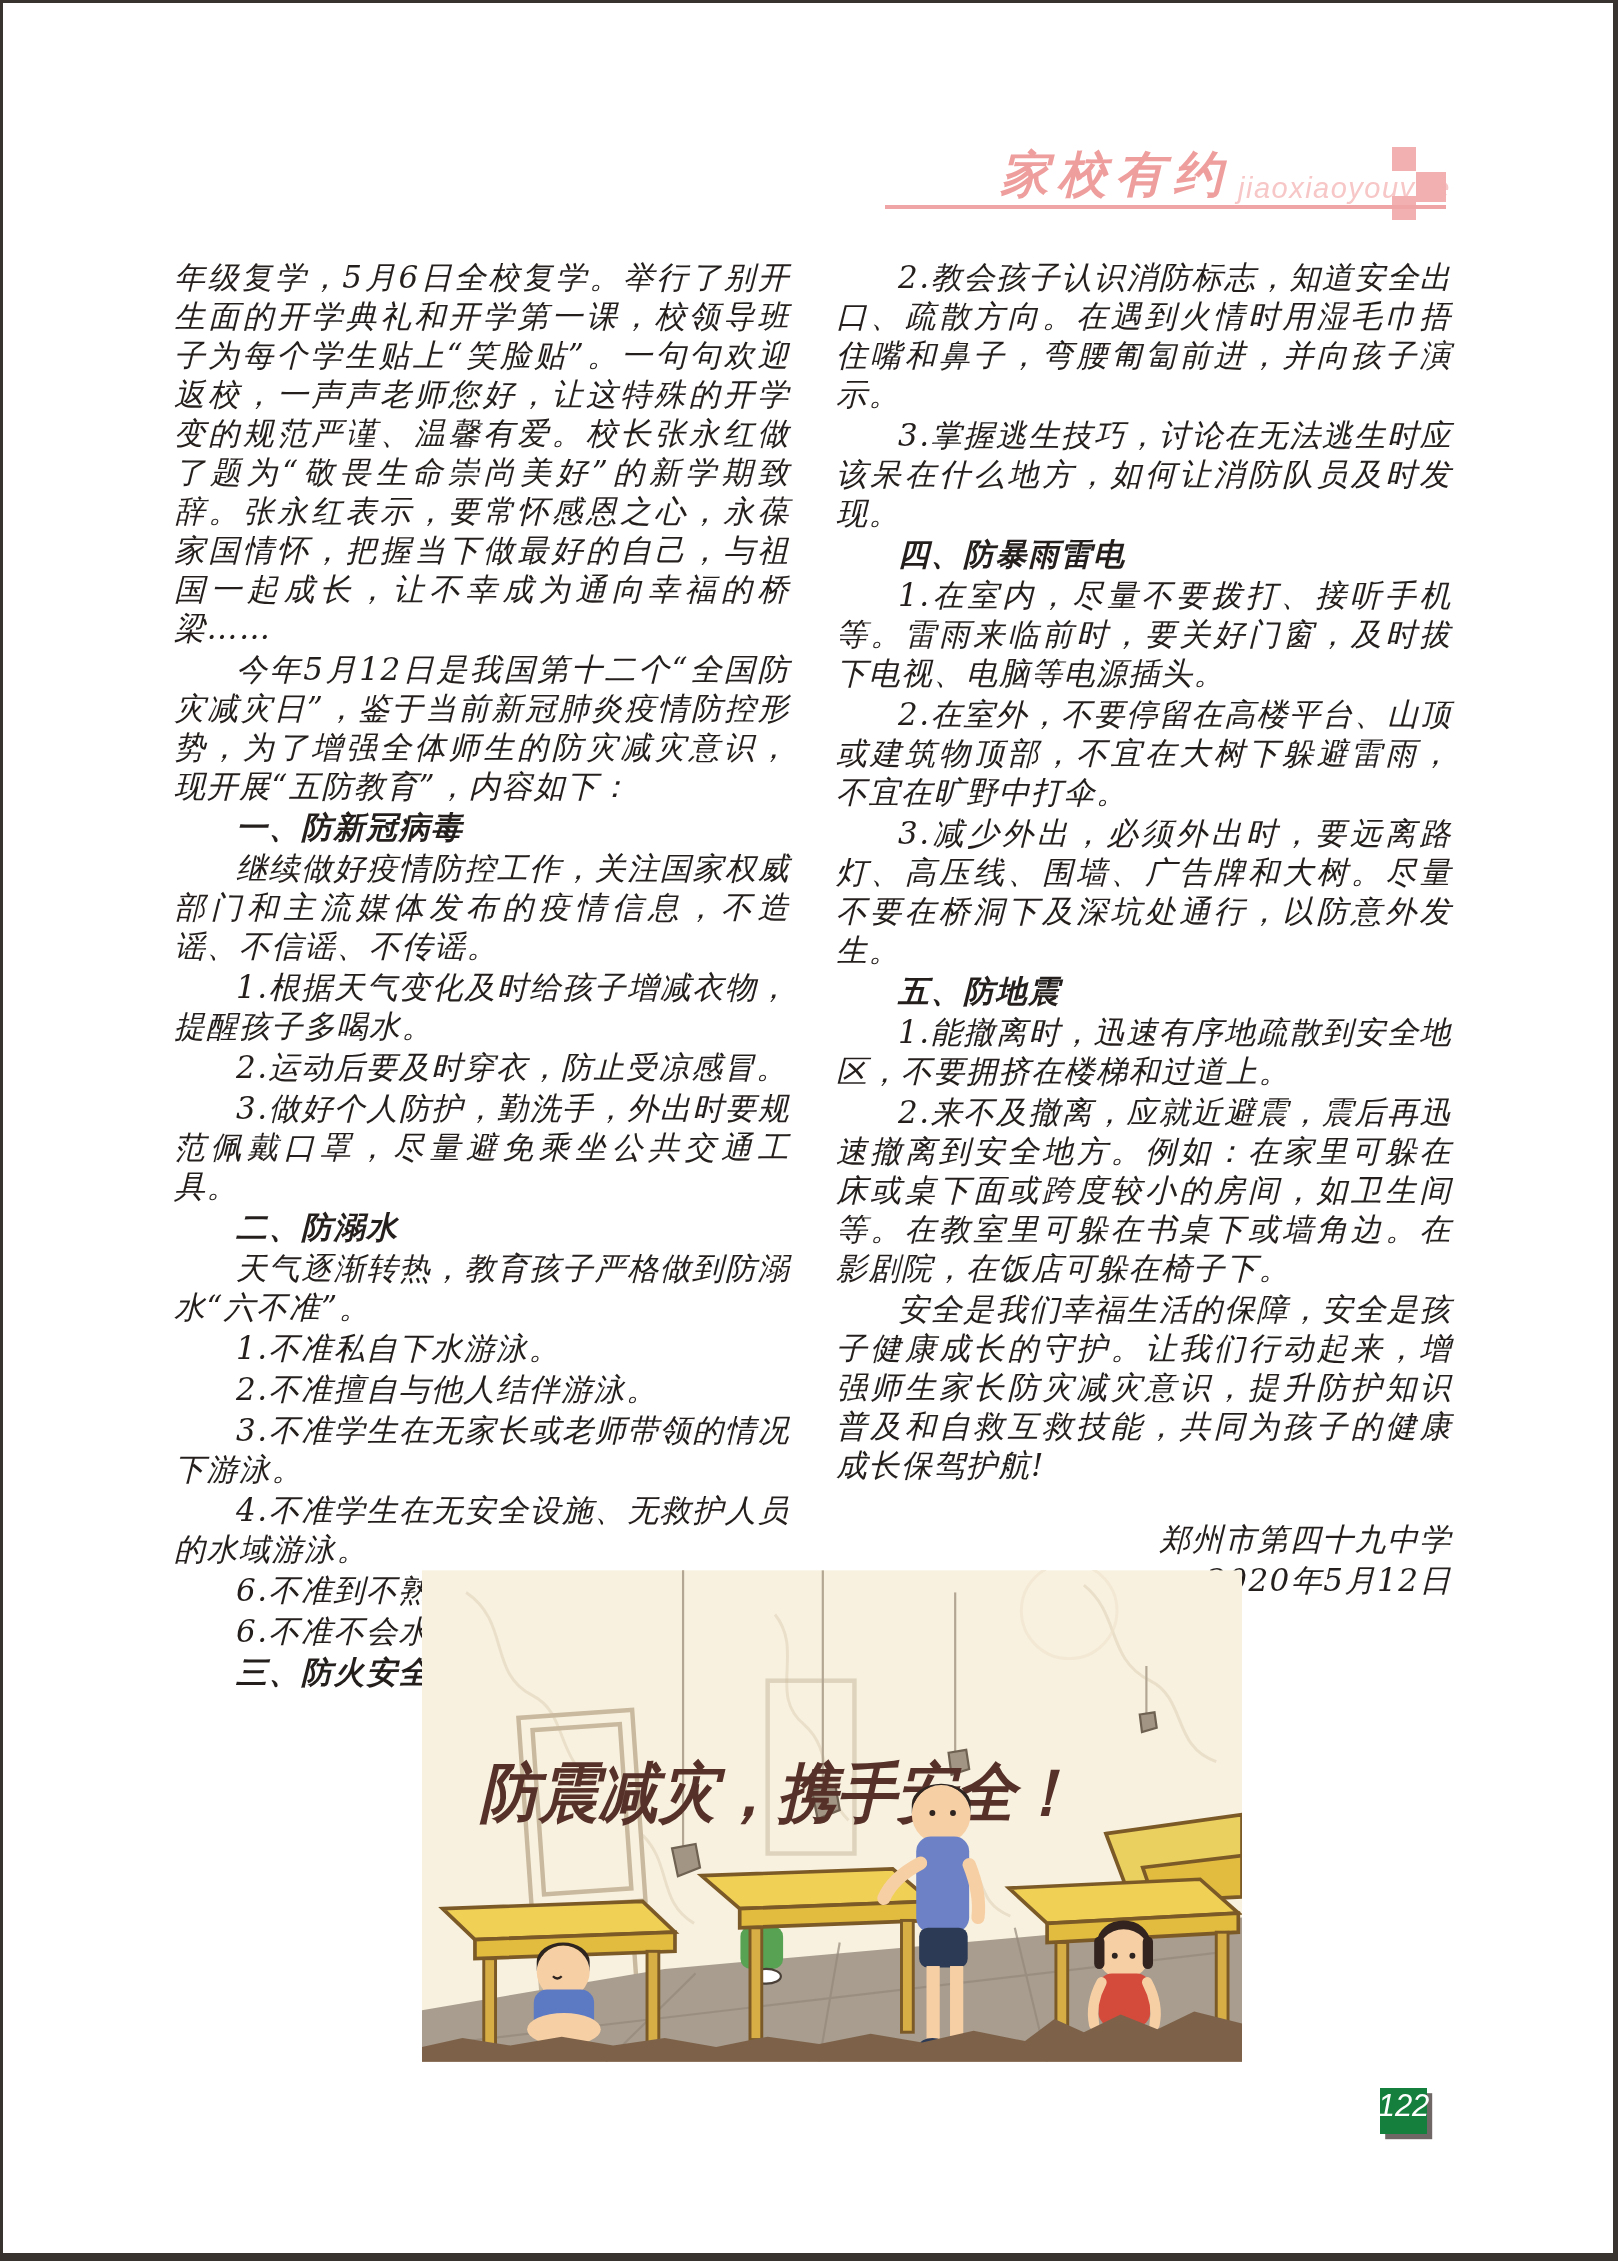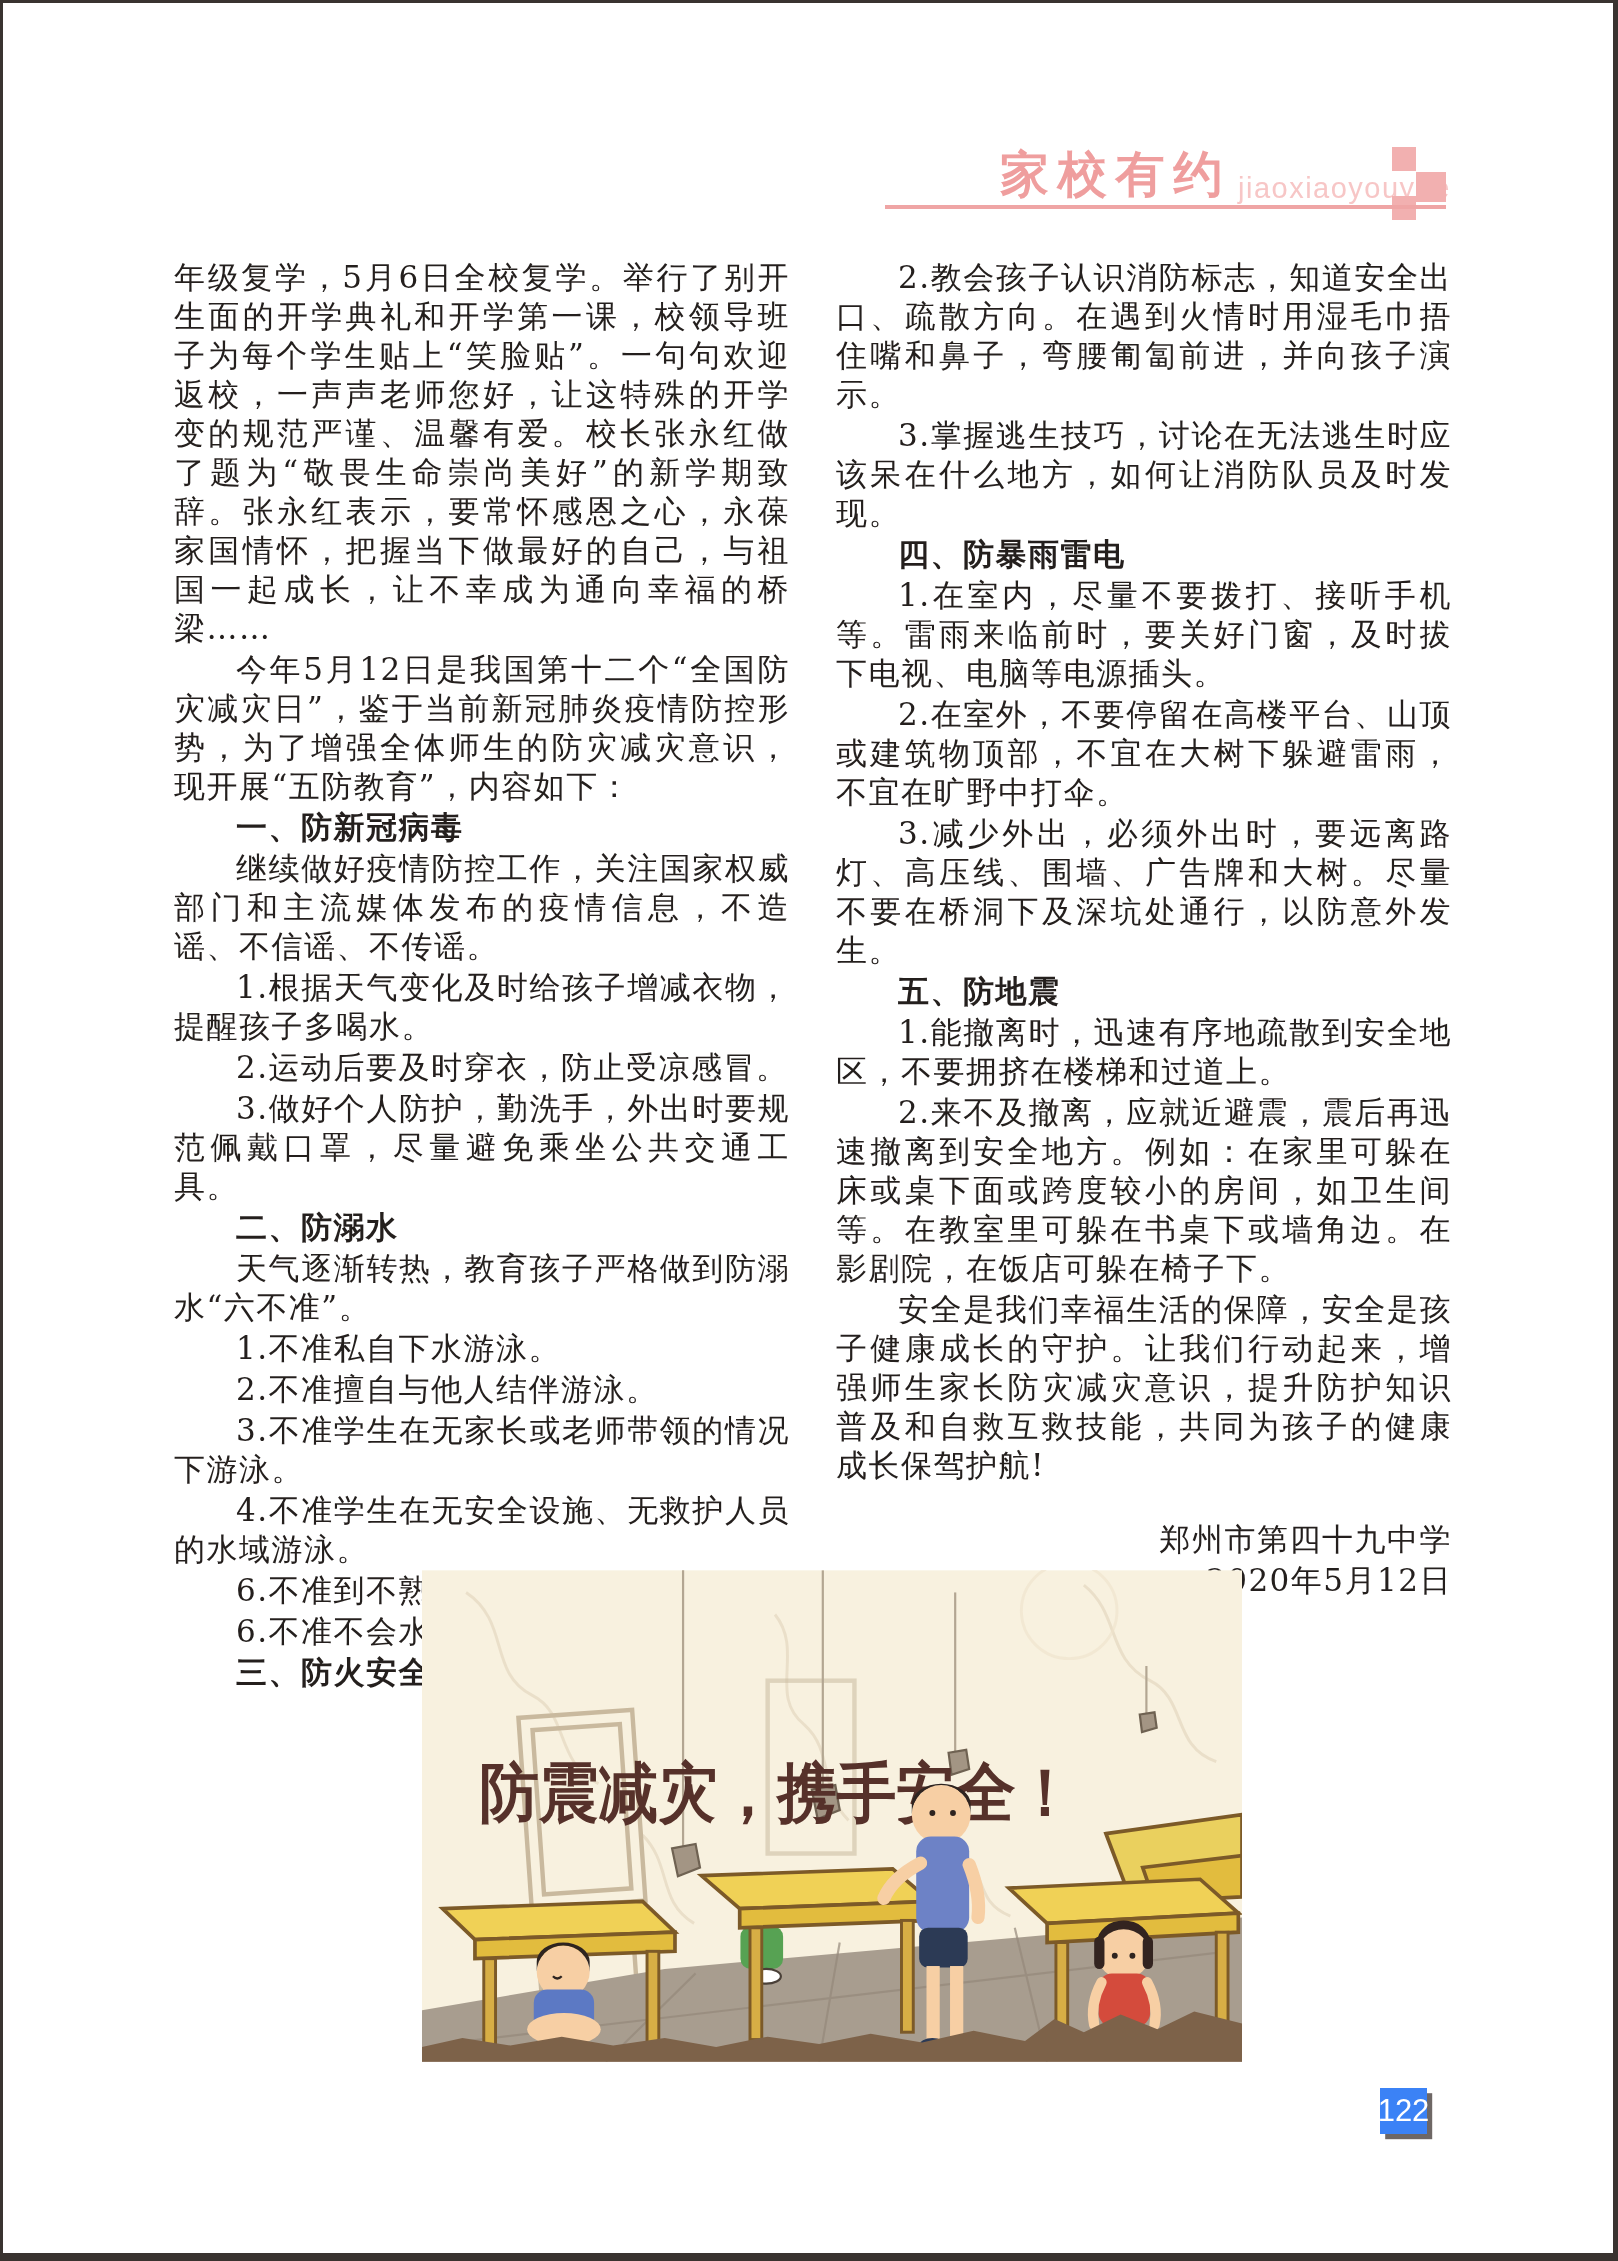--- a/index.html
+++ b/index.html
@@ -6,20 +6,21 @@
   .page{
     position:relative;
     width:1618px;height:2261px;
     box-sizing:border-box;
     background:#ffffff;
     border:3.7px solid #393330;
     border-right-width:5.2px;
     border-bottom-width:8px;
     overflow:hidden;
     font-family:"DejaVu Serif","Liberation Serif",serif;
+    font-style:italic;
   }
   
   .masthead-title{
     position:absolute;left:997px;top:147px;
     font-family:"DejaVu Sans","Liberation Sans",sans-serif;
     font-weight:bold;font-size:49px;line-height:49px;
     color:#ef9e9e;letter-spacing:8.8px;white-space:nowrap;
   }
   .masthead-pinyin{
     position:absolute;left:1235px;top:171px;
@@ -50,23 +51,23 @@
   .pd{text-align:right;padding-right:114px;}
   
   .illustration{
     position:absolute;left:419px;top:1567px;width:820px;height:492px;
     margin:0;padding:0;
   }
   .illustration svg{display:block;}
   
   .pageno{
     position:absolute;left:1377px;top:2085px;width:47px;height:46px;
-    background:#3b82f6;box-shadow:5.2px 5.2px 0 #6e6765;
+    background:#15803d;box-shadow:5.2px 5.2px 0 #6e6765;
     color:#ffffff;font-family:"Liberation Sans","DejaVu Sans",sans-serif;
-    font-size:31px;display:flex;align-items:center;justify-content:center;
+    font-size:31px;display:flex;justify-content:center;
   }
 </style>
 </head>
 <body>
 
 <div class="page">
 
   <div>
     <div class="masthead-title">家校有约</div>
     <div class="masthead-pinyin">jiaoxiaoyouyue</div>

